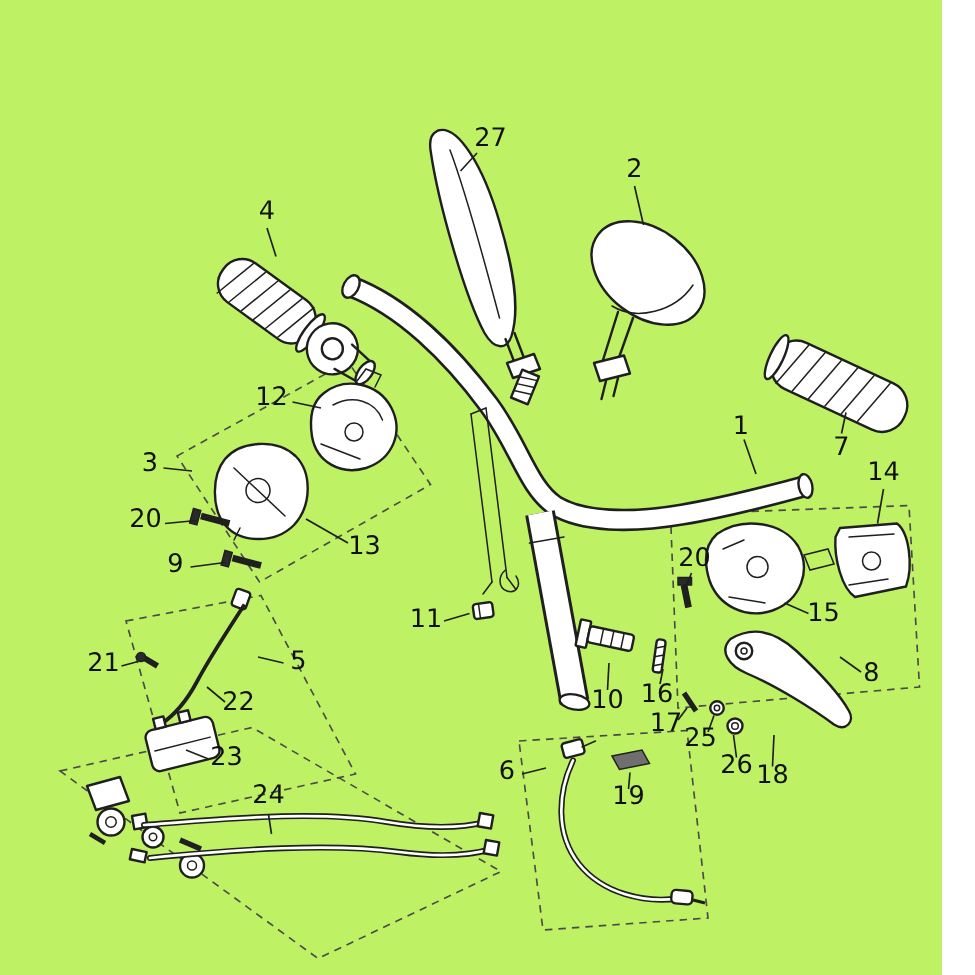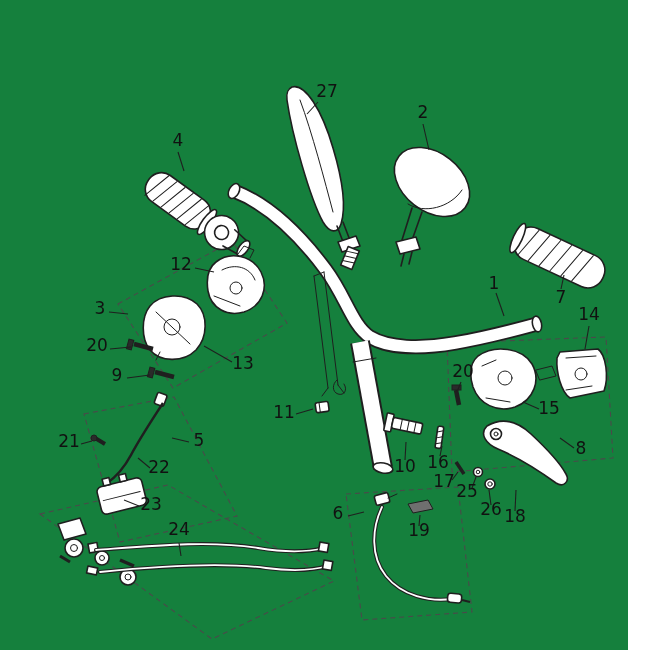--- a/index.html
+++ b/index.html
@@ -1,17 +1,17 @@
 <!DOCTYPE html>
 <html><head>
 <meta charset="utf-8">
 <style>
   html,body{margin:0;padding:0;background:#fff;}
   .stage{
-    position:relative;width:628px;height:650px;background:#15803d;overflow:hidden;
+    position:relative;width:628px;height:650px;background:#bef264;overflow:hidden;
     font-family:"DejaVu Sans", sans-serif;
   }
   svg{position:absolute;left:0;top:0;}
   .ln{stroke:#1f1f1f;fill:none;stroke-width:1.6;stroke-linecap:round;stroke-linejoin:round;}
   .thin{stroke:#1f1f1f;fill:none;stroke-width:1;stroke-linecap:round;}
   .part{fill:#ffffff;stroke:#1f1f1f;stroke-width:1.6;stroke-linejoin:round;}
   .dark{fill:#2a2a2a;stroke:#1f1f1f;stroke-width:1;}
   .dash{fill:none;stroke:#4a4a4a;stroke-width:1.1;stroke-dasharray:5 4;}
   .leader{stroke:#1f1f1f;stroke-width:1.1;fill:none;}
   .lbl{font:17px "DejaVu Sans", sans-serif;fill:#111;text-anchor:middle;}

